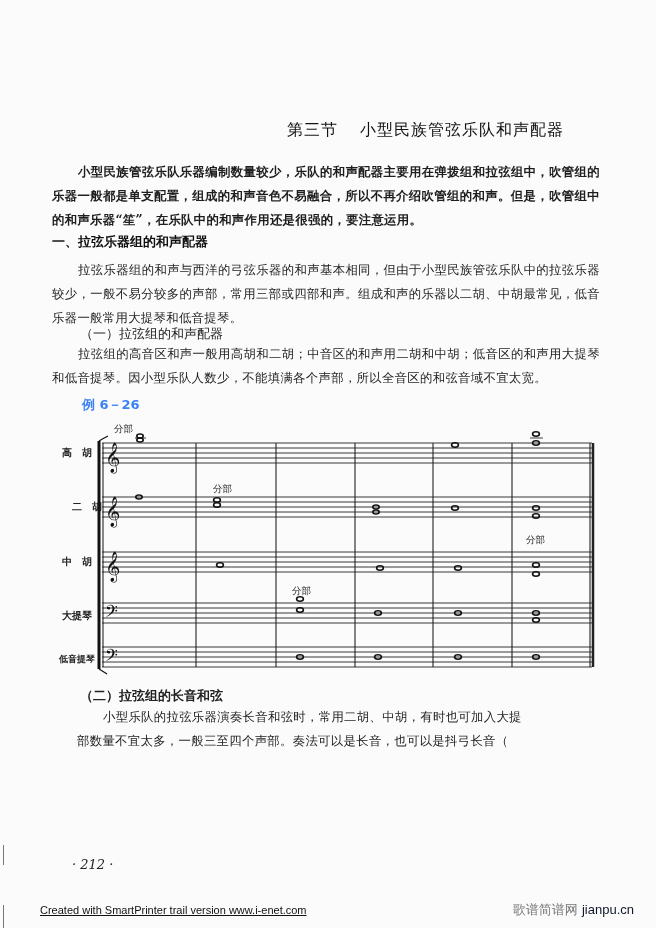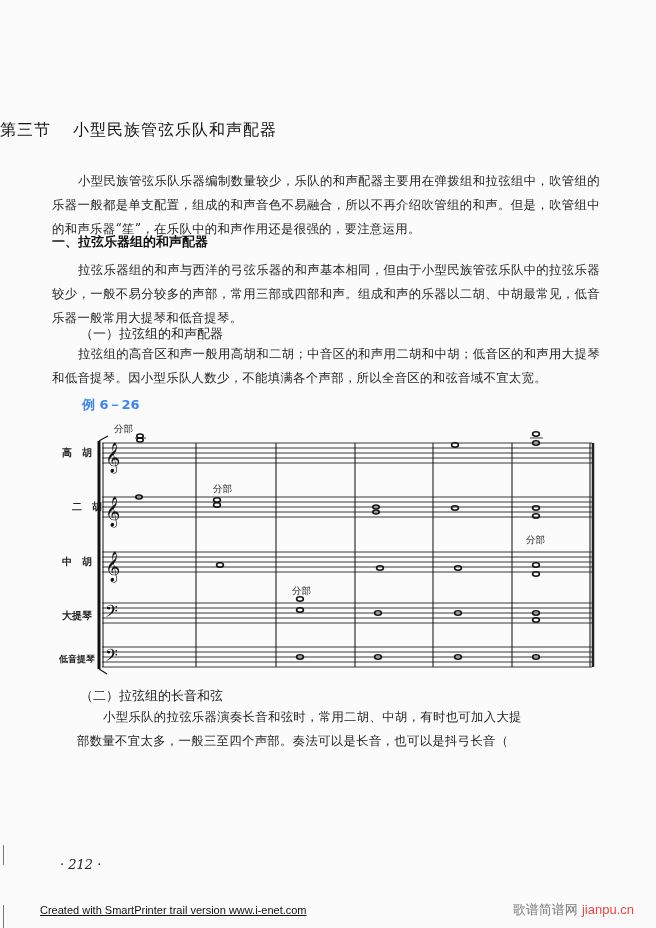--- a/index.html
+++ b/index.html
@@ -4,21 +4,21 @@
 <style>
   html, body { margin: 0; padding: 0; }
   body {
     width: 656px; height: 928px; position: relative; overflow: hidden;
     background: #fbfbfb;
     font-family: "DejaVu Serif", "Liberation Serif", serif;
     color: #1a1a1a;
   }
   .margin-line { position: absolute; left: 3px; width: 1px; background: #777; }
   .title {
-    position: absolute; left: 0; width: 564px; top: 120px; text-align: left;
+    position: absolute; left: 0; width: 564px; top: 120px; text-align: right;
     font-size: 16px; letter-spacing: 1px; color: #111;
   }
   .title .sec { margin-right: 16px; }
   .para {
     position: absolute; left: 52px; width: 548px; font-size: 12.4px;
     line-height: 24px; color: #1e1e1e; text-align: justify; letter-spacing: 0.3px;
   }
   .para p { margin: 0; text-indent: 26px; }
   .heading1 {
     position: absolute; left: 52px; top: 233px; font-size: 13px; font-weight: bold;
@@ -28,44 +28,44 @@
   .example-label {
     position: absolute; left: 82px; top: 396px; font-size: 13px; font-weight: bold;
     font-family: "DejaVu Sans", "Liberation Sans", sans-serif; color: #3b82f6;
   }
   .inst-label {
     position: absolute; left: 52px; width: 50px; font-size: 10px; text-align: center;
     font-weight: bold; color: #222; white-space: nowrap;
   }
   .fenbu { position: absolute; font-size: 9.5px; color: #222; }
   .page-num {
-    position: absolute; left: 60px; top: 857px; font-size: 13px; font-style: italic; color: #222;
+    position: absolute; left: 72px; top: 857px; font-size: 13px; font-style: italic; color: #222;
   }
   .watermark {
     position: absolute; left: 40px; top: 904px; font-size: 11px;
     font-family: "Liberation Sans", "DejaVu Sans", sans-serif; color: #111; text-decoration: underline;
   }
   .brand {
     position: absolute; right: 22px; top: 901px; font-size: 13px; color: #777;
   }
-  .brand .en { color: #ef4444; font-family: "Liberation Sans", sans-serif; }
+  .brand .en { color: #0f172a; font-family: "Liberation Sans", sans-serif; }
   svg { position: absolute; left: 0; top: 0; }
 </style>
 </head>
 <body>
 
 <div class="margin-line" style="top:845px;height:20px;"></div>
 <div class="margin-line" style="top:905px;height:23px;"></div>
 
 <div class="title">
   <span class="sec">第三节</span>
   <span>小型民族管弦乐队和声配器</span>
 </div>
 
-<div class="para" style="top:169px;">
+<div class="para" style="top:160px;font-weight:bold;">
   <p>小型民族管弦乐队乐器编制数量较少，乐队的和声配器主要用在弹拨组和拉弦组中，吹管组的乐器一般都是单支配置，组成的和声音色不易融合，所以不再介绍吹管组的和声。但是，吹管组中的和声乐器“笙”，在乐队中的和声作用还是很强的，要注意运用。</p>
 </div>
 
 <div class="heading1">一、拉弦乐器组的和声配器</div>
 
 <div class="para" style="top:258px;">
   <p>拉弦乐器组的和声与西洋的弓弦乐器的和声基本相同，但由于小型民族管弦乐队中的拉弦乐器较少，一般不易分较多的声部，常用三部或四部和声。组成和声的乐器以二胡、中胡最常见，低音乐器一般常用大提琴和低音提琴。</p>
 </div>
 
 <div class="sub" style="top:325px;">（一）拉弦组的和声配器</div>
@@ -199,21 +199,21 @@
     <ellipse cx="300" cy="657" rx="3.4" ry="2.2"></ellipse>
 
     <ellipse cx="378" cy="657" rx="3.4" ry="2.2"></ellipse>
 
     <ellipse cx="458" cy="657" rx="3.4" ry="2.2"></ellipse>
 
     <ellipse cx="536" cy="657" rx="3.4" ry="2.2"></ellipse>
   </g>
 </svg>
 
-<div class="sub" style="top:687px;left:80px;">（二）拉弦组的长音和弦</div>
+<div class="sub" style="top:687px;left:80px;font-weight:bold;">（二）拉弦组的长音和弦</div>
 
 <div class="para" style="top:705px;width:560px;overflow:hidden;white-space:nowrap;margin-left:25px;">
   <div style="text-indent:26px;">小型乐队的拉弦乐器演奏长音和弦时，常用二胡、中胡，有时也可加入大提</div>
   <div>部数量不宜太多，一般三至四个声部。奏法可以是长音，也可以是抖弓长音（</div>
 </div>
 
 <div class="page-num">· 212 ·</div>
 
 <div class="watermark">Created with SmartPrinter trail version www.i-enet.com</div>
 <div class="brand">

